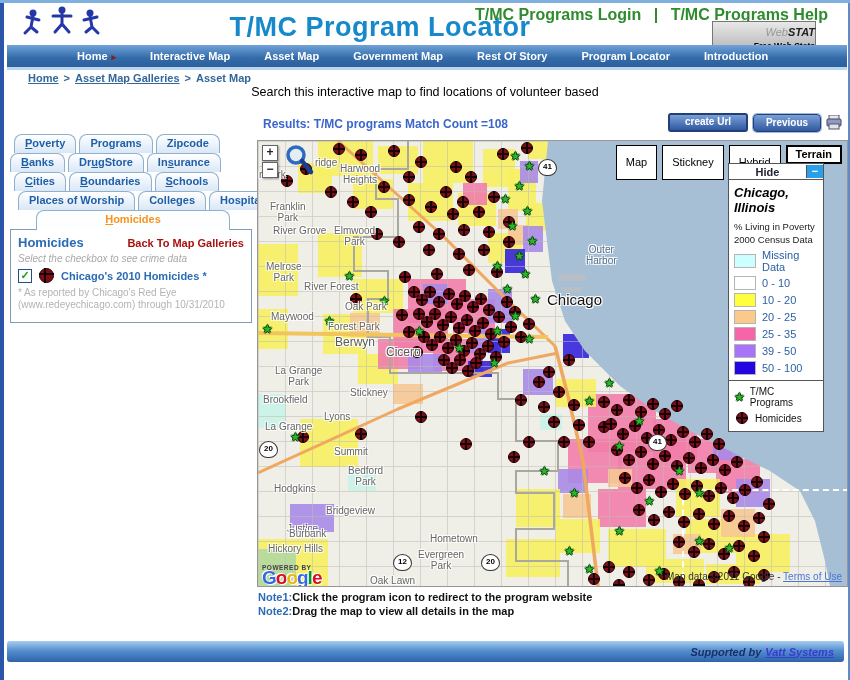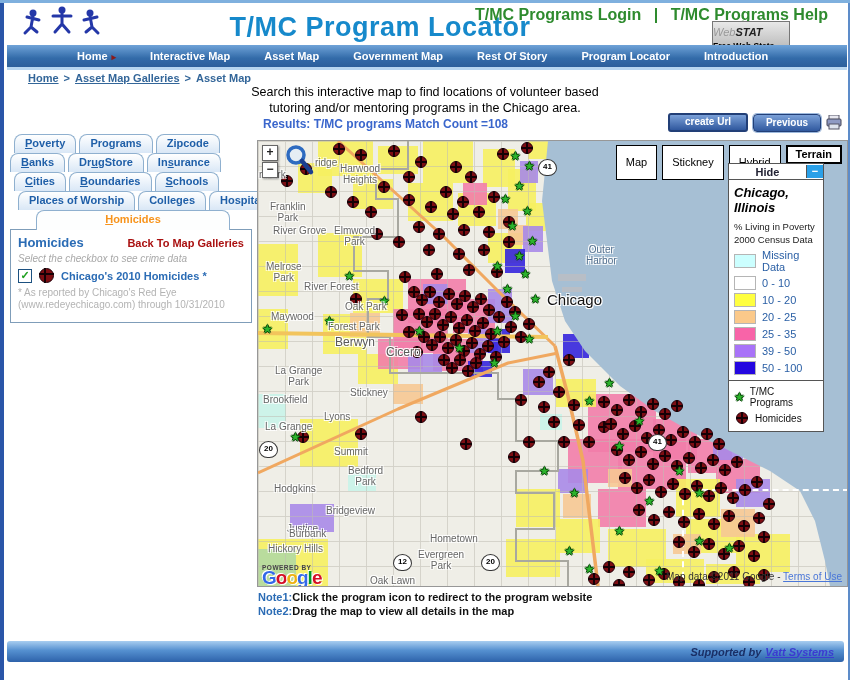--- a/index.html
+++ b/index.html
@@ -12,21 +12,21 @@
   
   .logo{position:absolute;left:12px;top:5px;width:100px;height:54px;text-align:center;}
   .logo .fig{display:block;margin:0 auto;}
   .logo .ltxt{font-size:6.5px;color:#c23a3a;line-height:7px;}
   .page-title{position:absolute;left:225px;top:12px;width:310px;text-align:center;
       font-size:27px;font-weight:bold;color:#1689cb;letter-spacing:.5px;}
   .toplinks{position:absolute;right:22px;top:6px;font-size:16px;font-weight:bold;color:#2e8b2e;}
   .toplinks a{color:#2e8b2e;text-decoration:none;cursor:pointer;}
   .toplinks .sep{color:#2e8b2e;margin:0 8px;}
   .webstat{position:absolute;left:712px;top:21px;width:76px;height:27px;border:1px solid #777;
-      background:linear-gradient(#e8e8e8,#b9b9b9);text-align:left;}
+      background:linear-gradient(#e8e8e8,#b9b9b9);text-align:right;padding-left:26px;}
   .webstat .w1{font-size:11px;font-style:italic;color:#999;}
   .webstat .w2{font-size:11px;font-weight:bold;color:#222;font-style:italic;}
   .webstat .w3{font-size:8.5px;font-weight:bold;color:#000;display:block;margin-top:1px;}
 
   .nav{position:absolute;left:7px;right:3px;top:45px;height:22px;
       background:linear-gradient(#6fa3d8,#336ba9 60%,#2d5f9b);border-bottom:3px solid #b8d6f0;
       display:flex;align-items:center;padding-left:70px;gap:34px;}
   .nav-item{color:#fff;font-size:11px;font-weight:bold;cursor:pointer;white-space:nowrap;}
   .nav-item .arrow{color:#8b1a1a;font-size:9px;margin-left:4px;}
 
@@ -169,21 +169,20 @@
     <span class="nav-item">Government Map</span>
     <span class="nav-item">Rest Of Story</span>
     <span class="nav-item">Program Locator</span>
     <span class="nav-item">Introduction</span>
   </div>
 
 <div class="breadcrumb" id="breadcrumb"><a>Home</a><span class="bsep">&gt;</span><a>Asset Map Galleries</a><span class="bsep">&gt;</span><span>Asset Map</span></div>
 
 <div class="intro">
   <div>Search this interactive map to find locations of volunteer based</div>
-  <div>tutoring and/or mentoring programs in the Chicago area.</div>
 </div>
 
 <div class="results">Results: T/MC programs Match Count =108</div>
 
 <div class="actions">
   <div class="btn-create">create Url</div>
   <div class="btn-prev">Previous Zoom</div>
   <svg width="16" height="15" viewBox="0 0 16 15">
     <rect x="3" y="0" width="10" height="5" fill="#e8e8f0" stroke="#556"></rect>
     <rect x="1" y="4" width="14" height="7" rx="1" fill="#8f9ac4" stroke="#445"></rect>

